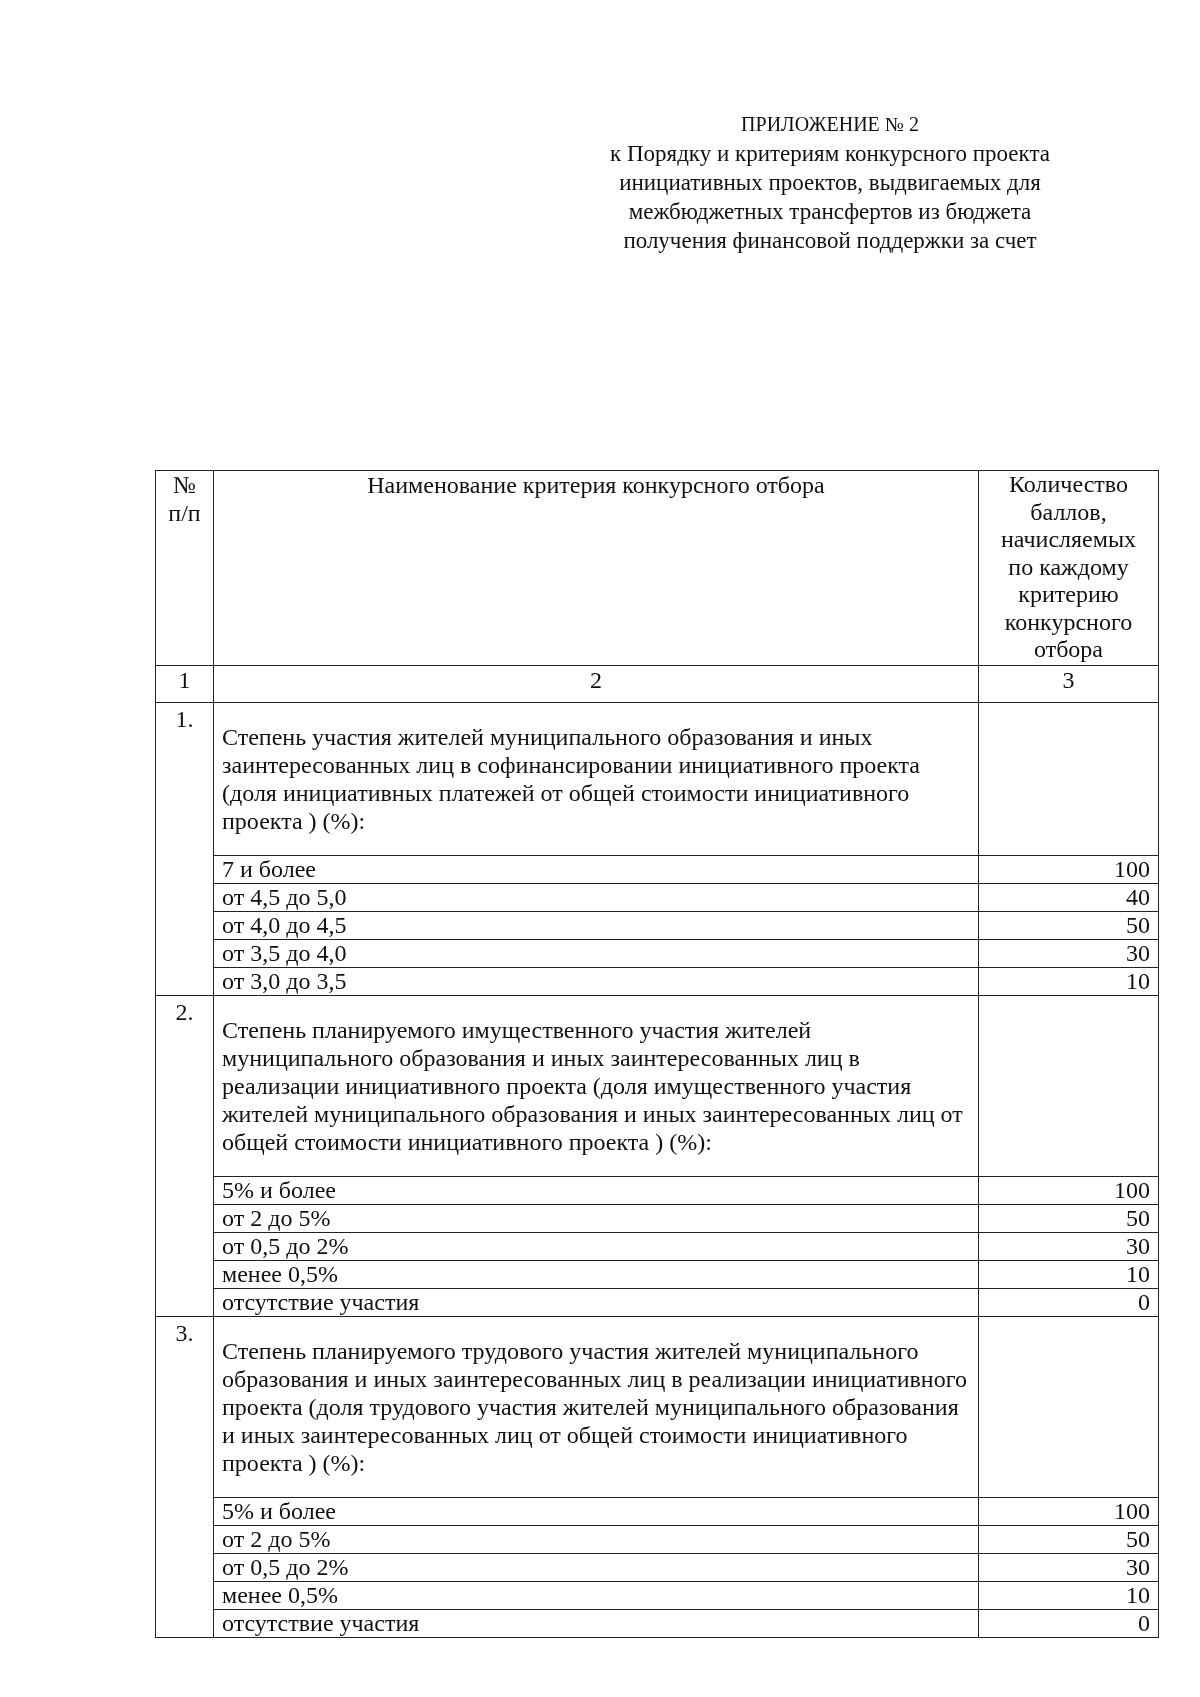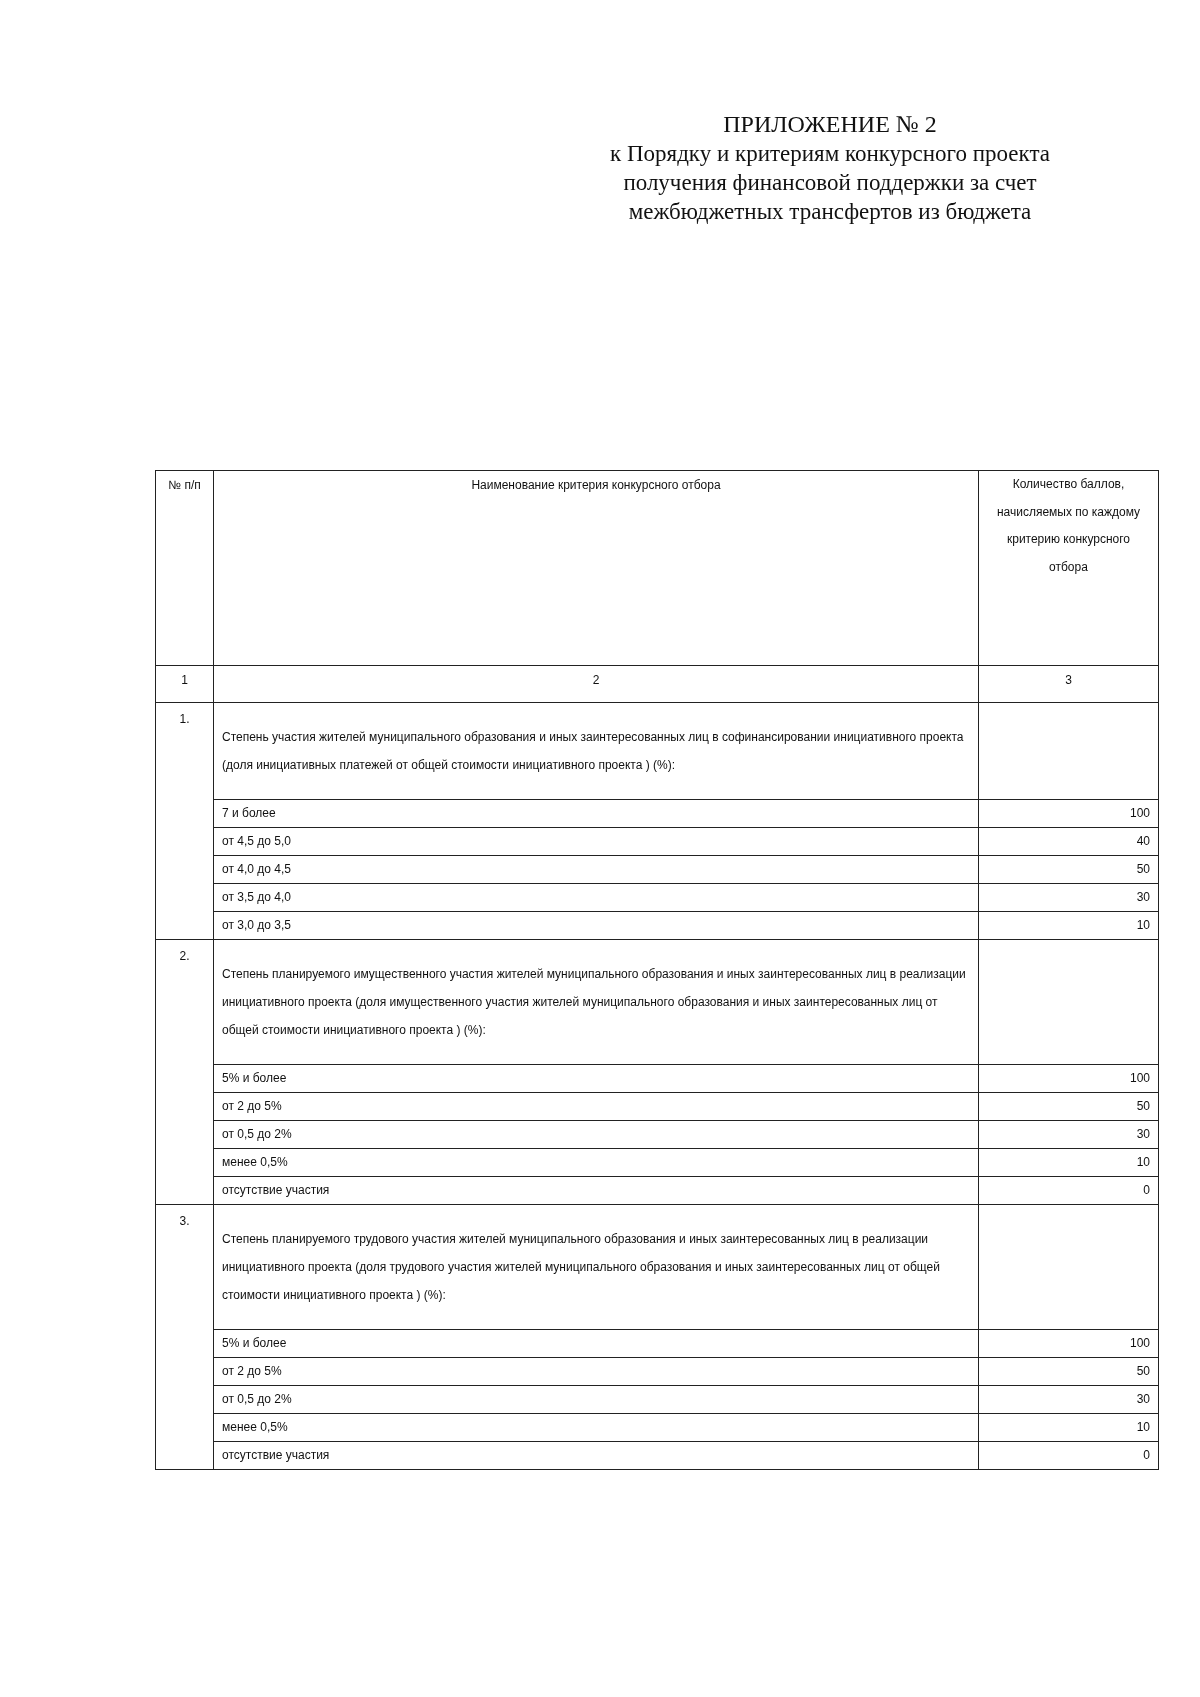--- a/index.html
+++ b/index.html
@@ -6,32 +6,32 @@
     body {
       width: 1200px; height: 1697px; position: relative; overflow: hidden;
       font-family: "DejaVu Serif", "Liberation Serif", serif;
       color: #111;
     }
     .appendix {
       position: absolute; left: 560px; top: 110px; width: 540px;
       text-align: center; font-size: 23px; line-height: 29px;
       font-family: "Liberation Serif", "DejaVu Serif", serif;
     }
-    .appendix .title-line { font-size: 24px; }
+    .appendix .title-line { font-size: 20px; }
     .method {
       position: absolute; left: 250px; top: 368px; width: 720px;
       text-align: center; font-size: 23px; line-height: 32px;
       font-family: "Liberation Serif", "DejaVu Serif", serif;
     }
     table.crit {
       position: absolute; left: 155px; top: 470px;
       width: 1003px;
       border-collapse: collapse;
-      font-family: Liberation Sans, sans-serif;
-      font-size: 12px; line-height: 28px;
+      font-family: Liberation Serif, serif;
+      font-size: 24px; line-height: 28px;
       table-layout: fixed;
     }
     table.crit td, table.crit th {
       border: 1.5px solid #222;
       padding: 0 8px;
       vertical-align: top;
       font-weight: normal;
     }
     col.c1 { width: 58px; }
     col.c2 { width: 765px; }
@@ -43,22 +43,23 @@
     .crit-row td.t { padding-top: 20px; padding-bottom: 20px; }
     .opt-row td { height: 27px; line-height: 27px; }
     .opt-row td.v { text-align: right; }
   </style>
 </head>
 <body>
 
 <div class="appendix">
   <div class="title-line">ПРИЛОЖЕНИЕ № 2</div>
   <div>к Порядку и критериям конкурсного проекта</div>
+  <div>инициативных проектов, выдвигаемых для</div>
+  <div>межбюджетных трансфертов из бюджета</div>
   <div>получения финансовой поддержки за счет</div>
-  <div>межбюджетных трансфертов из бюджета</div>
 </div>
 
 <div class="method">
 </div>
 
 <table class="crit">
   <colgroup>
       <col class="c1">
       <col class="c2">
       <col class="c3">

